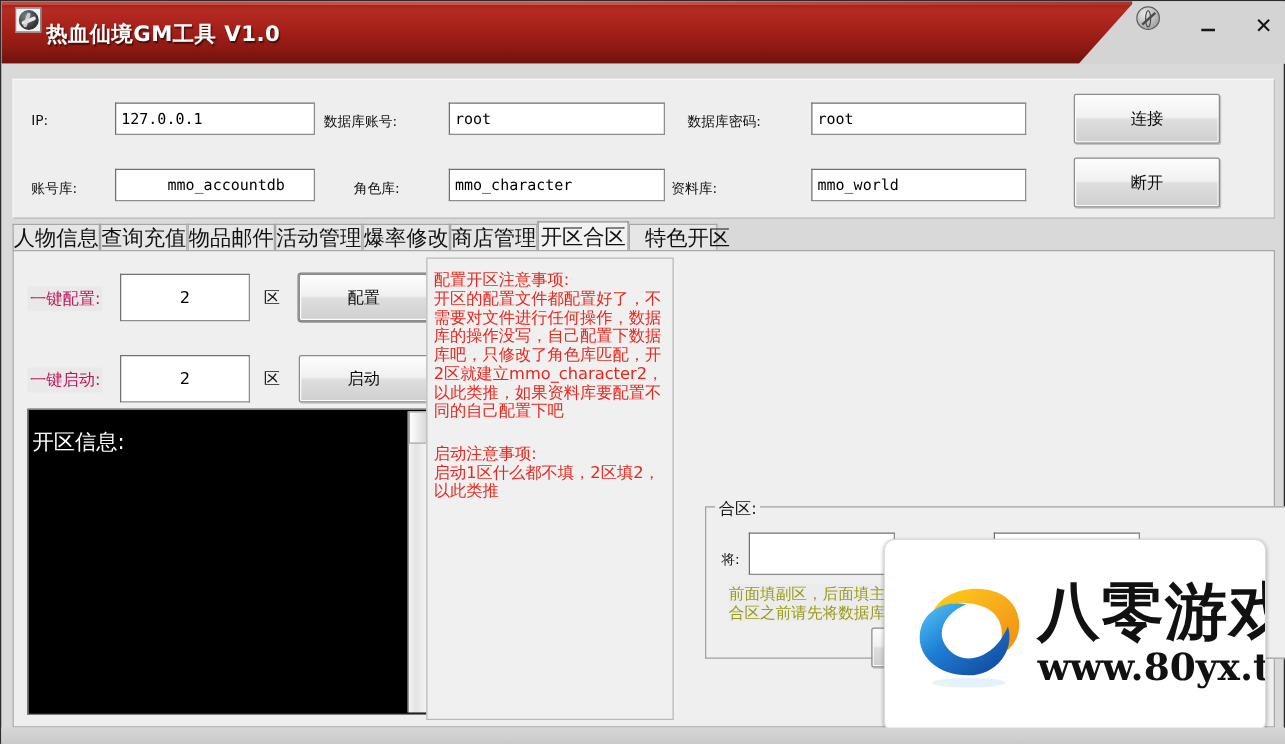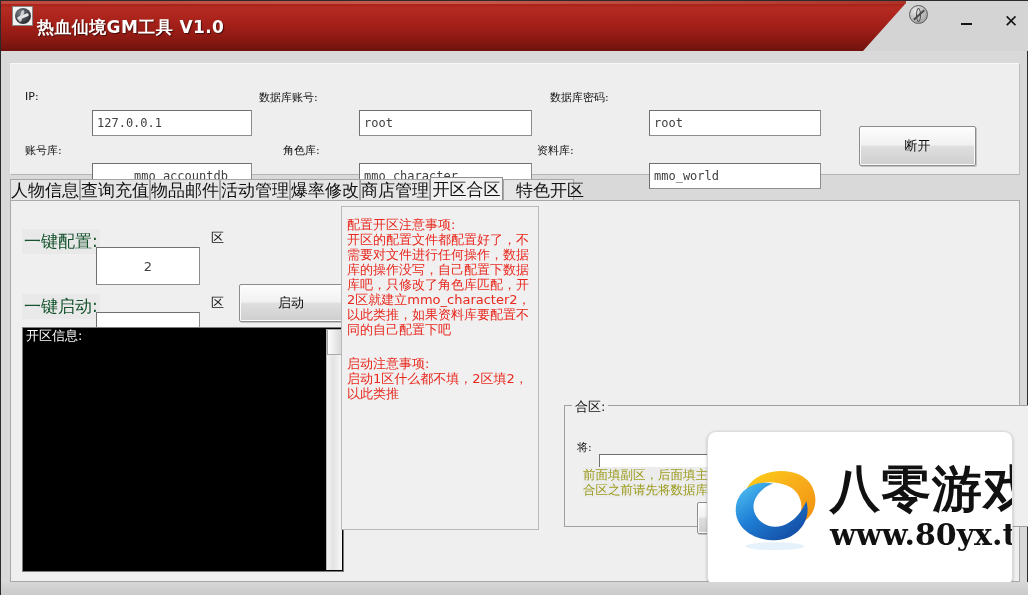--- a/index.html
+++ b/index.html
@@ -91,24 +91,24 @@
   .fld-label{
     position:absolute;font-size:11px;color:#111;
     font-family:"DejaVu Sans","Liberation Sans",sans-serif;
     white-space:nowrap;
   }
   .txtbox{
     position:absolute;background:#ffffff;
     border:1px solid #8d8d8d;border-top-color:#707070;border-left-color:#707070;
     box-sizing:border-box;
     font-family:"DejaVu Sans Mono","Liberation Mono",monospace;
-    font-size:12px;color:#404040;
+    font-size:12px;color:#000000;
     padding:0 4px;
     display:flex;align-items:center;
-    overflow:hidden;white-space:nowrap;margin-top:28px;
+    overflow:hidden;white-space:nowrap;
   }
   .btn{
     position:absolute;box-sizing:border-box;
     background:linear-gradient(180deg,#fdfdfd 0%,#f1f1f1 46%,#dedede 52%,#cfcfcf 100%);
     border:1px solid #8c8c8c;
     border-radius:2px;
     display:flex;align-items:center;justify-content:center;
     font-size:13px;color:#0d0d0d;
     box-shadow:inset 0 0 0 1px #fbfbfb, 1px 1px 0 rgba(0,0,0,.18);
     white-space:nowrap;
@@ -135,46 +135,46 @@
   }
   
   .tabbody{
     position:absolute;left:9px;top:199px;width:1010px;height:382px;
     background:#efefef;
     border:1px solid #a8a8a8;
     box-sizing:border-box;
   }
 
   
-  .lbl-cfg{position:absolute;font-size:17px;color:#14532d;background:#e9e9e9;padding:1px 2px;}
+  .lbl-cfg{position:absolute;font-size:13px;color:#be185d;background:#e9e9e9;padding:1px 2px;}
   .zone-mark{
     position:absolute;font-size:13px;color:#111;
   }
   .logbox{
     position:absolute;background:#000000;
     border:1px solid #7d7d7d;box-sizing:border-box;
-    color:#ffffff;font-size:13px;
-    padding:0 3px;
+    color:#ffffff;font-size:17px;
+    padding:18px 3px;
     overflow:hidden;
   }
   .logbox .line{line-height:16px;white-space:pre;}
   .scrollbar{
     position:absolute;top:1px;right:1px;width:15px;bottom:1px;
     background:linear-gradient(90deg,#f4f4f4,#e3e3e3 40%,#f7f7f7);
     border-left:1px solid #b9b9b9;
   }
   .scroll-thumb{
     position:absolute;left:0;top:0;width:15px;height:26px;
     background:linear-gradient(90deg,#fdfdfd,#ededed 45%,#d8d8d8);
     border:1px solid #a9a9a9;box-sizing:border-box;
   }
 
   
   .notes{
-    position:absolute;left:340px;top:205px;width:198px;height:324px;
+    position:absolute;left:340px;top:205px;width:198px;height:370px;
     background:#f0f0f0;
     border:1px solid #b9b9b9;
     box-sizing:border-box;
     padding:10px 4px 0 5px;
   }
   .notes p{
     margin:0;color:#e8281e;font-size:13px;line-height:15px;
     word-break:break-all;
   }
   .notes .gap{height:19px;}
@@ -253,39 +253,41 @@
 
     <div class="fld-label" style="left:14px;top:79px;">账号库:</div>
     <div class="txtbox" style="left:81px;top:71px;width:160px;height:26px;padding-left:41px;">mmo_accountdb</div>
 
     <div class="fld-label" style="left:248px;top:79px;margin-left:24px;">角色库:</div>
     <div class="txtbox" style="left:348px;top:71px;width:173px;height:26px;">mmo_character</div>
 
     <div class="fld-label" style="left:526px;top:79px;">资料库:</div>
     <div class="txtbox" style="left:638px;top:71px;width:172px;height:26px;">mmo_world</div>
 
+    <div class="btn" style="left:848px;top:11px;width:117px;height:40px;">连接</div>
     <div class="btn" style="left:848px;top:62px;width:117px;height:40px;">断开</div>
   </div>
 
   <div class="tabstrip">
     <div class="tab" style="left:0px;width:70px;">人物信息</div>
     <div class="tab" style="left:70px;width:70px;">查询充值</div>
     <div class="tab" style="left:140px;width:70px;">物品邮件</div>
     <div class="tab" style="left:210px;width:70px;">活动管理</div>
     <div class="tab" style="left:280px;width:70px;">爆率修改</div>
     <div class="tab" style="left:350px;width:70px;">商店管理</div>
     <div class="tab active" style="left:420px;width:73px;">开区合区</div>
     <div class="tab" style="left:493px;width:71px;padding-left:28px;">特色开区</div>
   </div>
 
   <div class="tabbody">
 
     <div class="lbl-cfg" style="left:11px;top:28px;">一键配置:</div>
     <div class="txtbox" style="left:85px;top:18px;width:104px;height:38px;justify-content:center;font-family:'DejaVu Sans',sans-serif;font-size:13px;">2</div>
     <div class="zone-mark" style="left:200px;top:28px;">区</div>
+    <div class="btn focused" style="left:228px;top:18px;width:104px;height:38px;">配置</div>
 
     <div class="lbl-cfg" style="left:11px;top:93px;">一键启动:</div>
     <div class="txtbox" style="left:85px;top:83px;width:104px;height:38px;justify-content:center;font-family:'DejaVu Sans',sans-serif;font-size:13px;">2</div>
     <div class="zone-mark" style="left:200px;top:93px;">区</div>
     <div class="btn" style="left:228px;top:83px;width:104px;height:38px;">启动</div>
 
     <div class="logbox" style="left:11px;top:126px;width:322px;height:245px;">
       <div class="line">开区信息:</div>
       <div class="line"></div>
       <div class="scrollbar">

